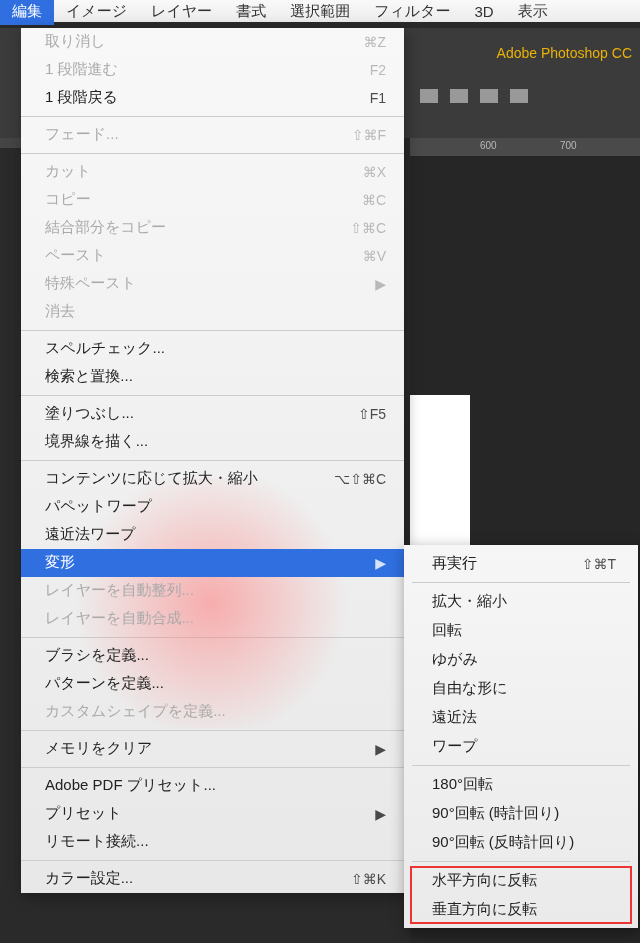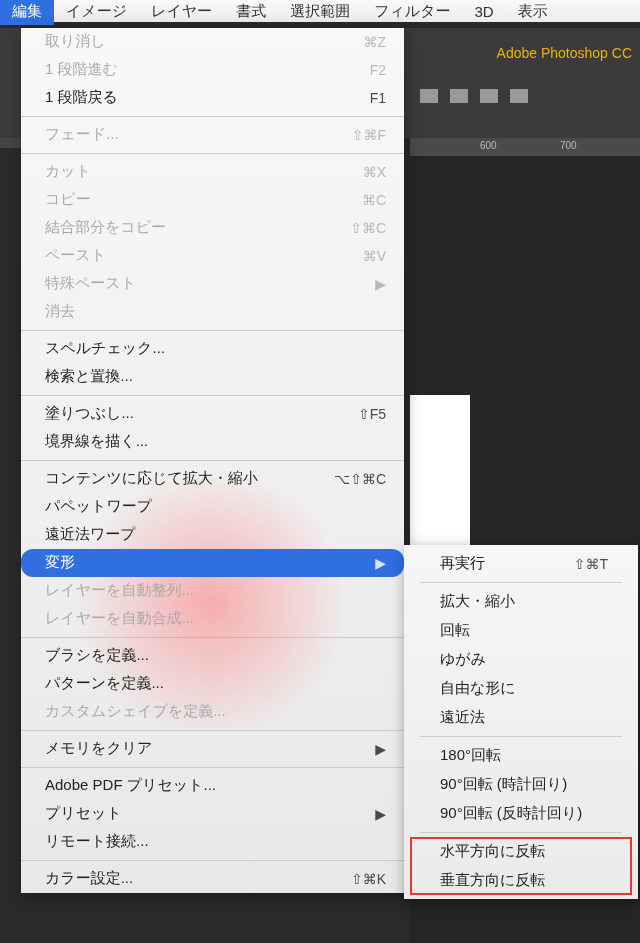--- a/index.html
+++ b/index.html
@@ -29,30 +29,30 @@
       font-size: 15px; color: #222;
     }
     .dropdown::before{
       content:""; position:absolute; left:40px; top:450px; width:300px; height:250px;
       background: radial-gradient(circle, rgba(255,120,120,0.55) 0%, rgba(255,120,120,0.0) 70%);
       pointer-events:none;
     }
     .mi { display: flex; align-items: center; justify-content: space-between; padding: 4px 18px 5px 24px; position: relative; }
     .mi.disabled { color: #aaa; }
     .mi .sc { font-size: 14px; color: inherit; opacity: 0.8; }
-    .mi.highlight { background: #2f6fe0; color: #fff; border-radius: 12px; }
+    .mi.highlight { background: #2f6fe0; color: #fff; }
     .mi.highlight .sc, .mi.highlight .arrow { color: #fff; }
     .arrow { font-size: 11px; margin-left: 6px; }
     .sep { height: 1px; background: #ccc; margin: 4px 0; }
 
     .submenu {
       position: absolute; top: 545px; left: 404px; width: 234px;
       background: linear-gradient(#f6f6f6,#eaeaea);
       box-shadow: 2px 4px 14px rgba(0,0,0,0.4);
-      font-size: 15px; color: #222; padding: 4px 16px;
+      font-size: 15px; color: #222; padding: 4px 8px;
     }
     .submenu .mi { padding: 5px 14px 5px 20px; }
     .redbox { position: absolute; bottom: 4px; left: 6px; right: 6px; height: 58px; border: 2px solid #e33; pointer-events: none; }
 
     .left-strip { position: absolute; top: 28px; left: 0; width: 22px; height: 120px; background: #454545; color: #ddd; font-size: 12px; text-align:center; padding-top: 92px;}
   </style>
 </head>
 <body>
 
 <div class="menubar">
@@ -224,20 +224,23 @@
     </div>
     <div class="mi">
       <span>ゆがみ</span>
     </div>
     <div class="mi">
       <span>自由な形に</span>
     </div>
     <div class="mi">
       <span>遠近法</span>
     </div>
+    <div class="mi">
+      <span>ワープ</span>
+    </div>
     <div class="sep"></div>
     <div class="mi">
       <span>180°回転</span>
     </div>
     <div class="mi">
       <span>90°回転 (時計回り)</span>
     </div>
     <div class="mi">
       <span>90°回転 (反時計回り)</span>
     </div>

